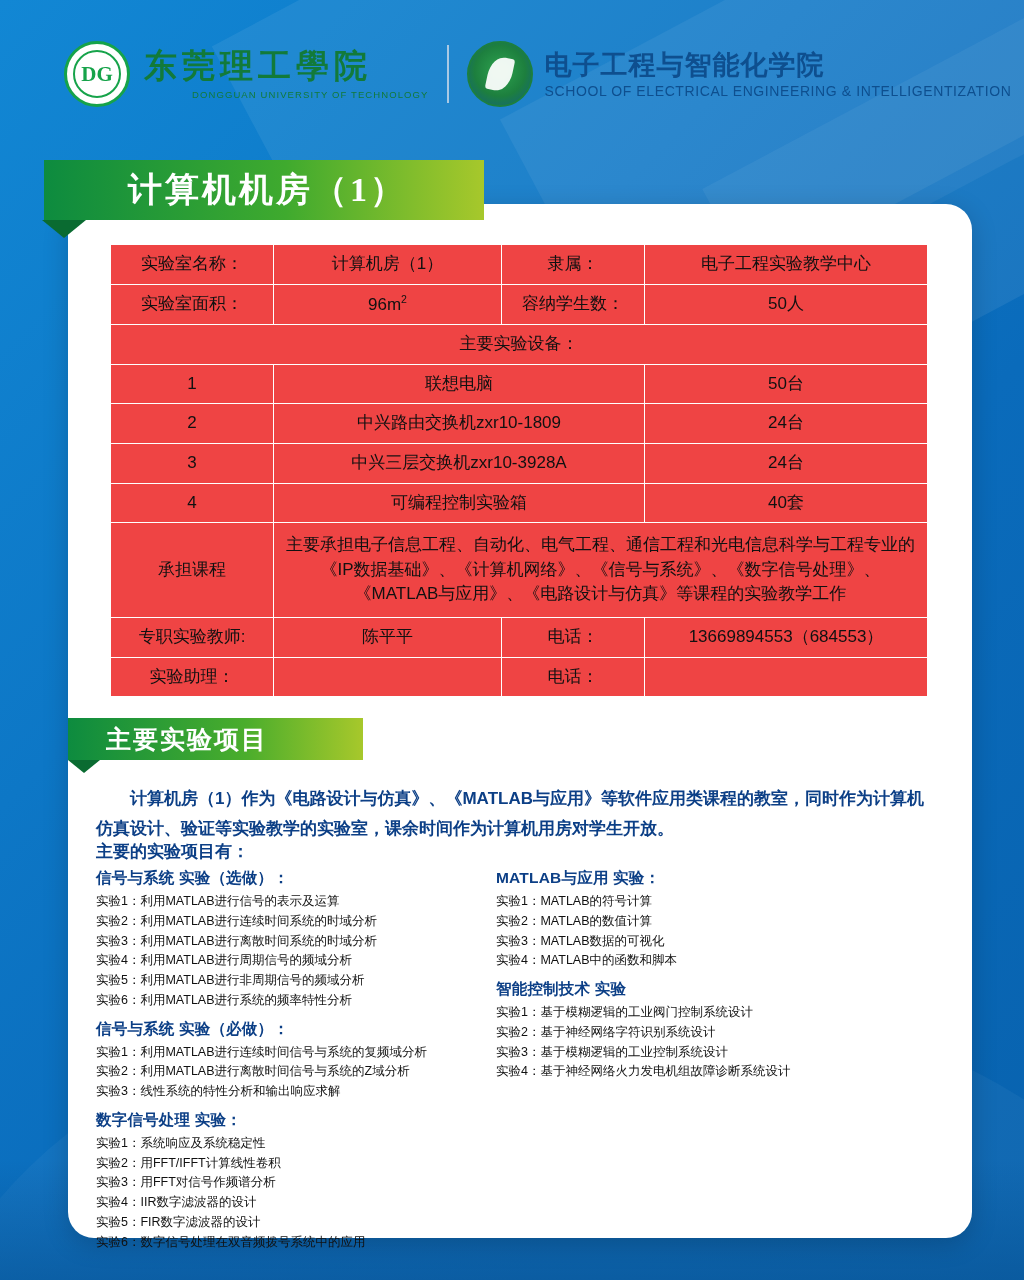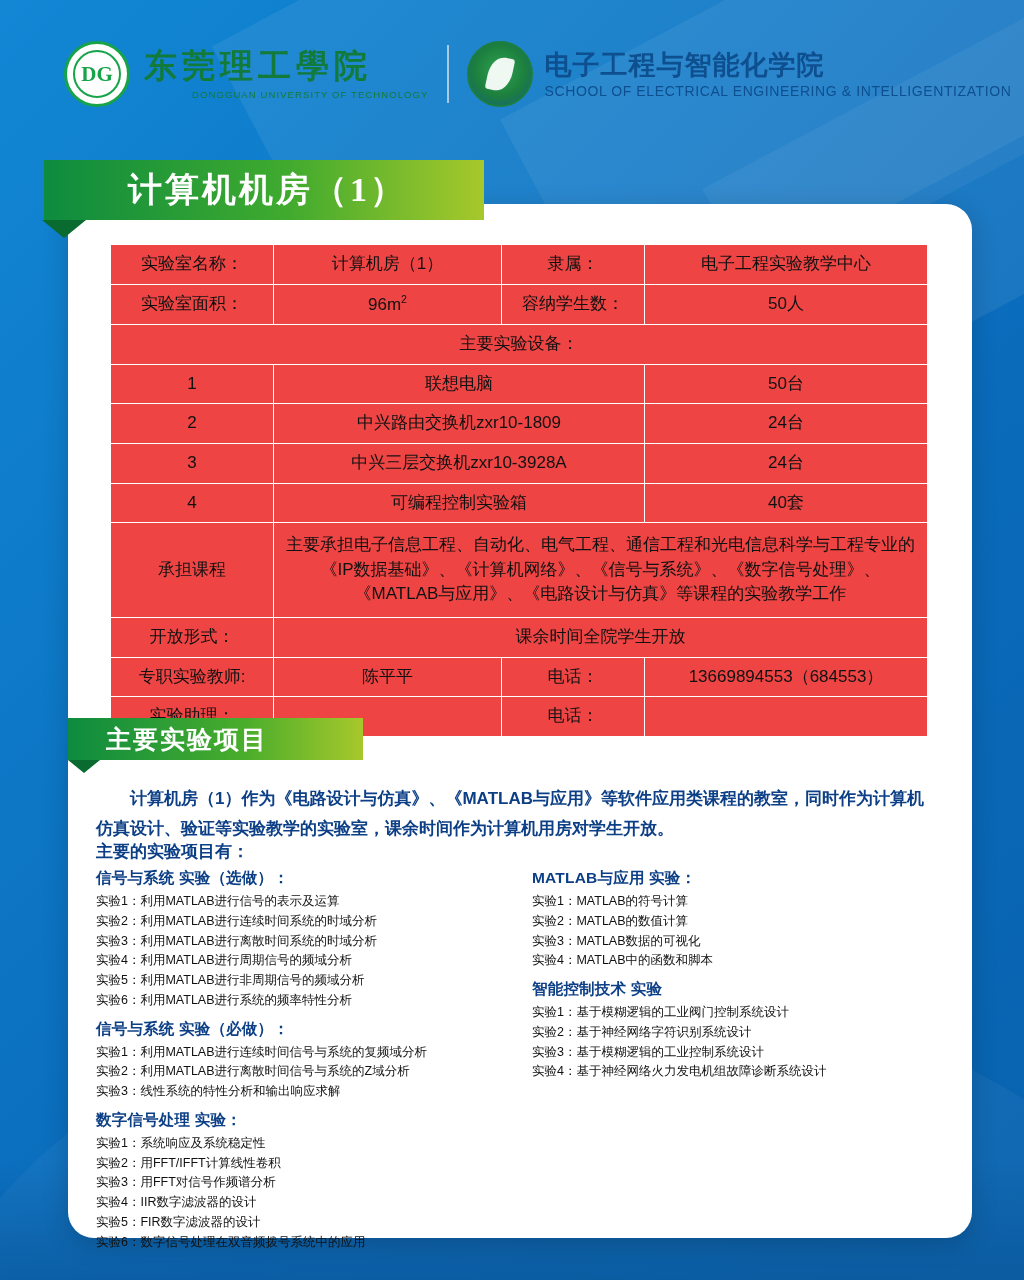--- a/index.html
+++ b/index.html
@@ -266,21 +266,21 @@
     color: #0c3f86;
     font-weight: bold;
   }
 
   
   .cols {
     position: absolute;
     top: 868px; left: 96px;
     width: 848px;
     display: flex;
-    gap: 56px;
+    gap: 20px;
   }
   .col { width: 380px; }
   .grp { margin-bottom: 8px; }
   .grp-title {
     font-size: 15.5px;
     font-weight: bold;
     color: #0c3f86;
     margin-bottom: 3px;
     letter-spacing: 0.2px;
   }
@@ -360,24 +360,20 @@
       <td>24台</td>
     </tr>
     <tr>
       <td>4</td>
       <td colspan="2">可编程控制实验箱</td>
       <td>40套</td>
     </tr>
     <tr>
       <td>承担课程</td>
       <td colspan="3" class="course-cell">主要承担电子信息工程、自动化、电气工程、通信工程和光电信息科学与工程专业的《IP数据基础》、《计算机网络》、《信号与系统》、《数字信号处理》、《MATLAB与应用》、《电路设计与仿真》等课程的实验教学工作</td>
-    </tr>
-    <tr>
-      <td>开放形式：</td>
-      <td colspan="3" class="open-cell">课余时间全院学生开放</td>
     </tr>
     <tr>
       <td>专职实验教师:</td>
       <td class="mid">陈平平</td>
       <td class="lbl2">电话：</td>
       <td>13669894553（684553）</td>
     </tr>
     <tr>
       <td>实验助理：</td>
       <td class="mid">&nbsp;</td>

